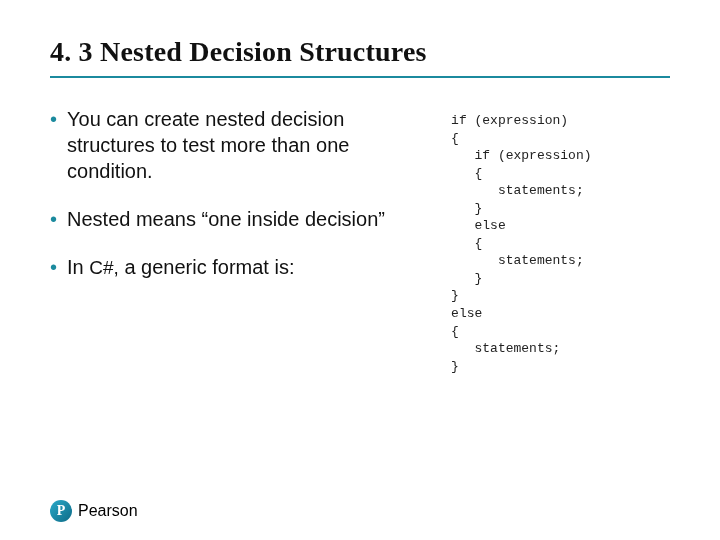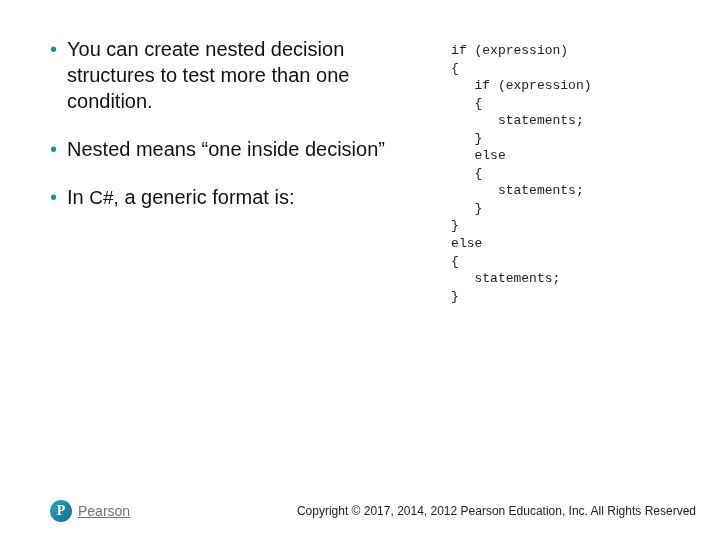--- a/index.html
+++ b/index.html
@@ -81,33 +81,33 @@
     display: flex;
     align-items: center;
     justify-content: center;
     color: #fff;
     font-weight: bold;
     font-size: 14px;
     font-family: Georgia, serif;
   }
   .pname {
     font-family: Arial, sans-serif;
-    font-size: 14px;
-    color: #737373;
-    text-decoration: underline;
+    font-size: 16px;
+    color: #000000;
   }
   .copyright {
     font-size: 12px;
     color: #222;
   }
 </style>
 </head>
 <body>
 
 <div class="slide">
+  <h1 class="title">4. 3 Nested Decision Structures</h1>
 
   <div class="content">
     <div class="left">
 
       <div class="bullet">
         <div class="dot">•</div>
         <div class="btxt">You can create nested decision structures to test more than one condition.</div>
       </div>
 
       <div class="bullet">
@@ -142,14 +142,13 @@
 <span>   </span><span class="italic">statements;</span>
 <span>}</span></div>
   </div>
 </div>
 
 <div class="footer">
   <div class="logo">
     <div class="pcircle">P</div>
     <div class="pname">Pearson</div>
   </div>
-  <div class="copyright">Copyright © 2017, 2014, 2012 Pearson Education, Inc. All Rights Reserved</div>
 </div>
 
 </body></html>

